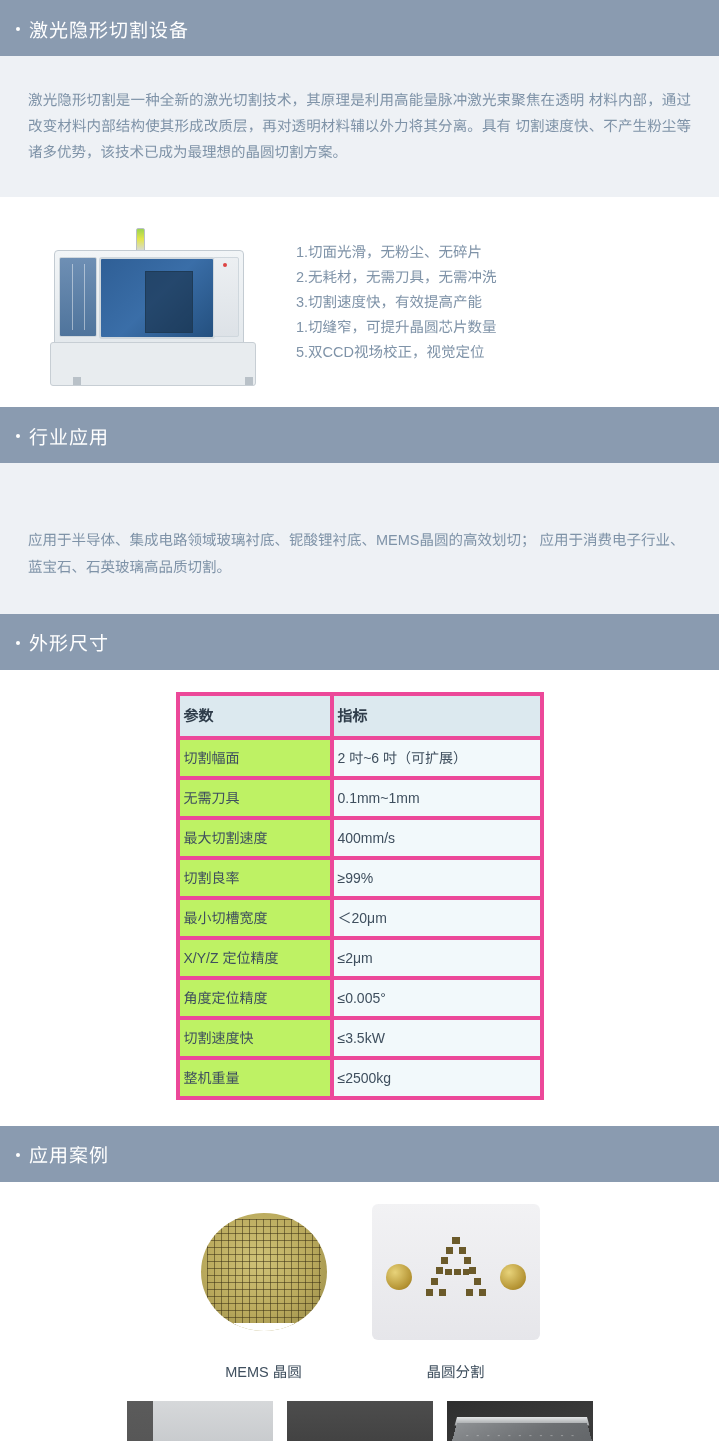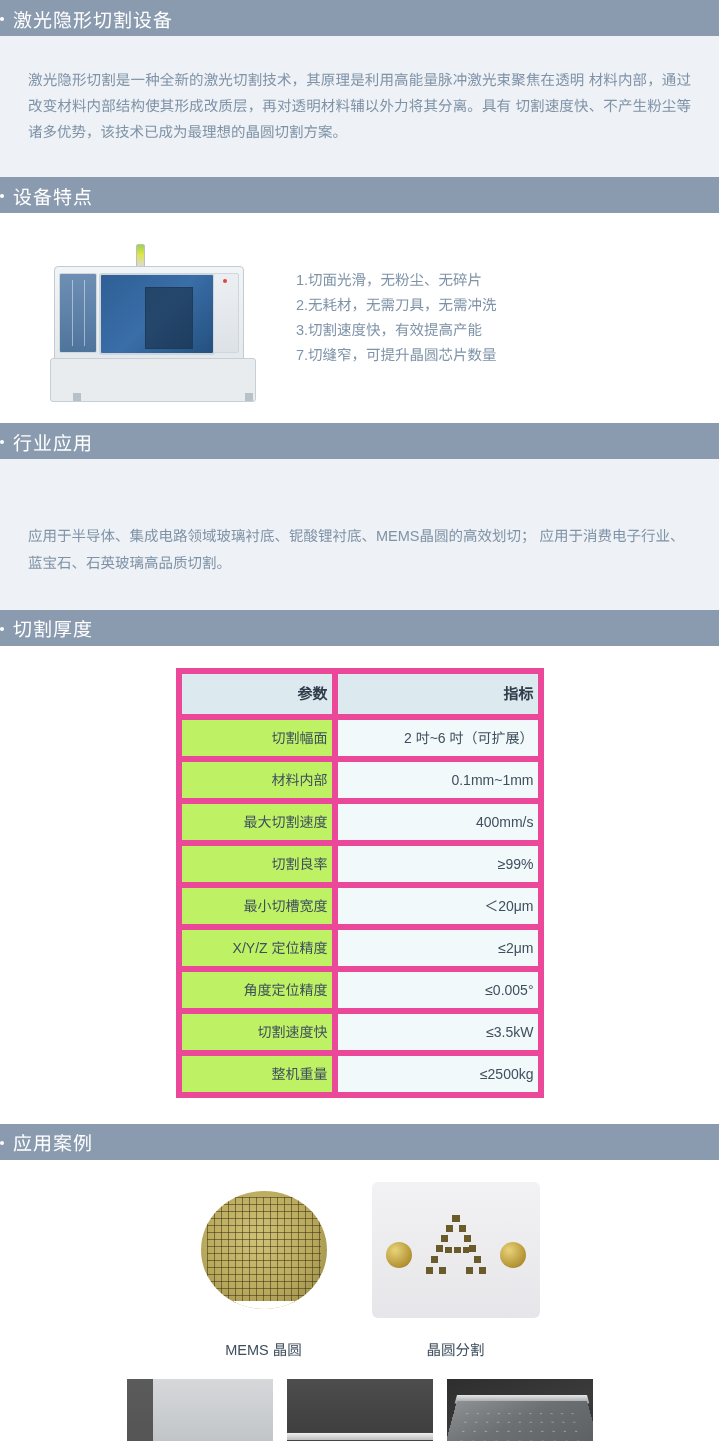--- a/index.html
+++ b/index.html
@@ -17,24 +17,25 @@
   }
   .page {
     width: 719px;
     height: 1441px;
     position: relative;
     background: #ffffff;
   }
 
   
   .sec-head {
-    height: 36px;
+    height: 56px;
     background: #8a9bb0;
     display: flex;
     align-items: center;
+    padding-left: 16px;
     box-sizing: border-box;
   }
   .sec-head .dot {
     width: 4px;
     height: 4px;
     background: #ffffff;
     border-radius: 50%;
     margin-right: 9px;
     margin-top: 2px;
   }
@@ -102,22 +103,22 @@
     display: flex;
     justify-content: center;
   }
   table.spec {
     border-collapse: collapse;
     width: 368px;
     font-size: 14px;
     color: #3f4f5e;
   }
   table.spec td {
-    border: 6px solid #ec4899;
-    text-align: right;
+    border: 4px solid #ec4899;
+    text-align: left;
     padding: 8px 4px;
     line-height: 20px;
   }
   table.spec tr.head td {
     background: #dce9ef;
     font-weight: bold;
     font-size: 15px;
     padding: 10px 4px;
     color: #2f3d4a;
   }
@@ -345,24 +346,20 @@
 <div class="page">
 
   <div class="sec-head">
     <span class="dot"></span>
     <span class="sec-title">激光隐形切割设备</span>
   </div>
   <div class="intro-body">
     <p class="intro-text">激光隐形切割是一种全新的激光切割技术，其原理是利用高能量脉冲激光束聚焦在透明 材料内部，通过改变材料内部结构使其形成改质层，再对透明材料辅以外力将其分离。具有 切割速度快、不产生粉尘等诸多优势，该技术已成为最理想的晶圆切割方案。</p>
   </div>
 
-  <div class="sec-head">
-    <span class="dot"></span>
-    <span class="sec-title">设备特点</span>
-  </div>
   <div class="features-body">
 
     <div class="machine-wrap">
       <div class="m-tower"></div>
       <div class="m-body">
         <div class="m-left-panel">
           <div class="m-doorline" style="left:12px;"></div>
           <div class="m-doorline" style="left:24px;"></div>
         </div>
         <div class="m-window">
@@ -376,49 +373,50 @@
           <div class="m-leg" style="left:0;"></div>
           <div class="m-leg" style="right:0;"></div>
         </div>
       </div>
     </div>
 
     <div class="feature-list">
       <div>1.切面光滑，无粉尘、无碎片</div>
       <div>2.无耗材，无需刀具，无需冲洗</div>
       <div>3.切割速度快，有效提高产能</div>
-      <div>7.切缝窄，可提升晶圆芯片数量</div>
+      <div>1.切缝窄，可提升晶圆芯片数量</div>
+      <div>5.双CCD视场校正，视觉定位</div>
     </div>
   </div>
 
   <div class="sec-head">
     <span class="dot"></span>
     <span class="sec-title">行业应用</span>
   </div>
   <div class="industry-body">
     <p class="industry-text">应用于半导体、集成电路领域玻璃衬底、铌酸锂衬底、MEMS晶圆的高效划切； 应用于消费电子行业、蓝宝石、石英玻璃高品质切割。</p>
   </div>
 
   <div class="sec-head">
     <span class="dot"></span>
-    <span class="sec-title">切割厚度</span>
+    <span class="sec-title">外形尺寸</span>
   </div>
   <div class="spec-body">
     <table class="spec">
       <tbody>
         <tr class="head">
           <td class="k">参数</td>
           <td class="v">指标</td>
         </tr>
         <tr>
           <td class="k">切割幅面</td>
           <td class="v">2 吋~6 吋（可扩展）</td>
         </tr>
         <tr>
-          <td class="k">材料内部</td>
+          <td class="k">无需刀具</td>
           <td class="v">0.1mm~1mm</td>
         </tr>
         <tr>
           <td class="k">最大切割速度</td>
           <td class="v">400mm/s</td>
         </tr>
         <tr>
           <td class="k">切割良率</td>
           <td class="v">≥99%</td>
         </tr>

